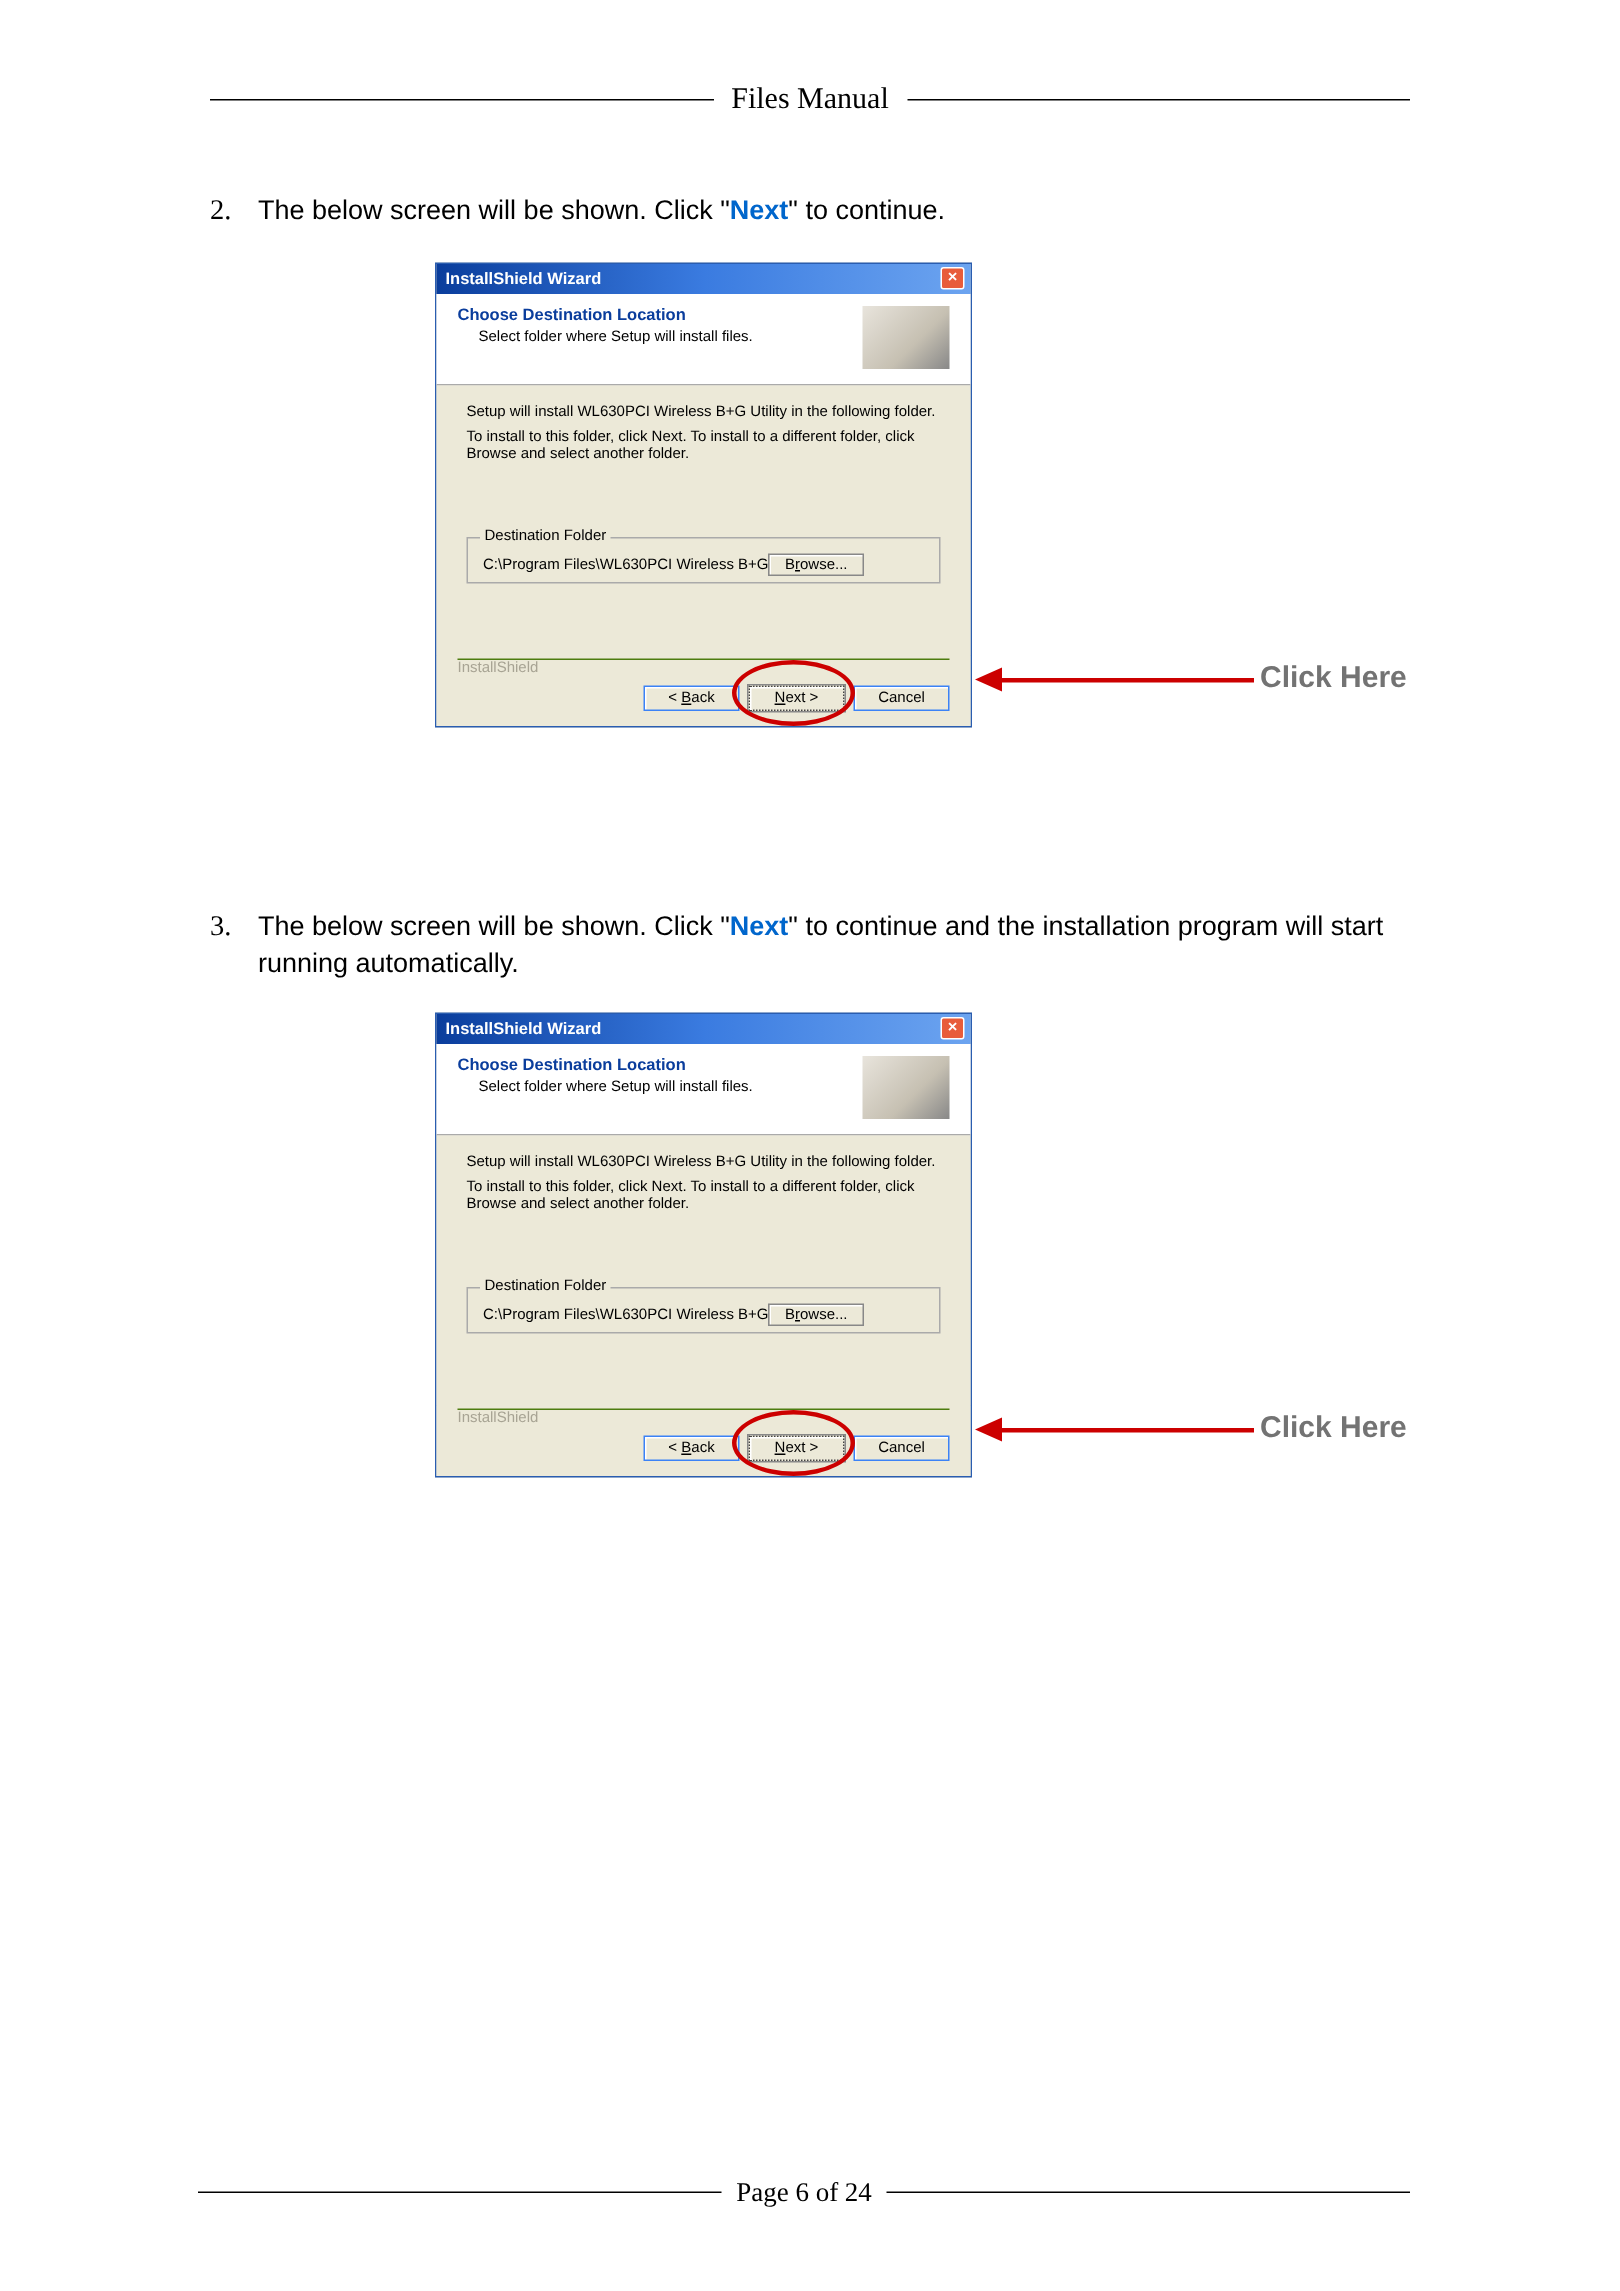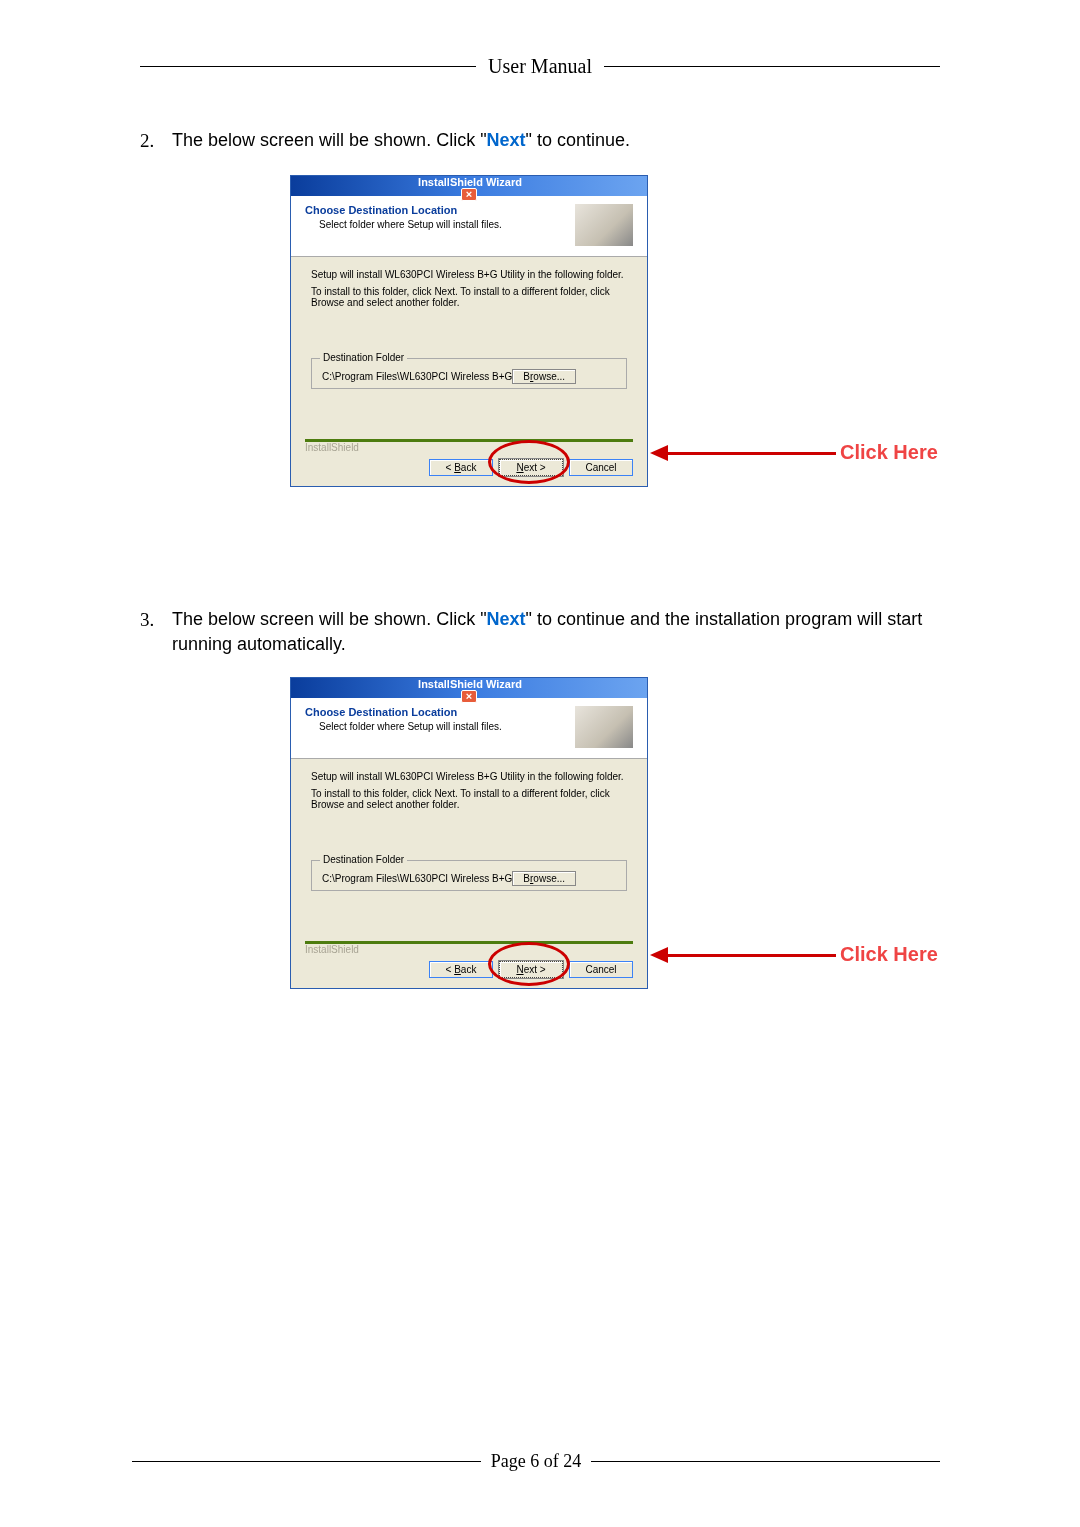--- a/index.html
+++ b/index.html
@@ -64,21 +64,20 @@
   }
   .titlebar {
     background: linear-gradient(to right, #0a3d9c, #3a7be0, #6ca4f0);
     color: #fff;
     font-size: 11px;
     font-weight: bold;
     height: 20px;
     display: flex;
     align-items: center;
     padding: 0 4px;
-    flex-direction: column;
   }
   .titlebar-text { flex: 1; padding-left: 2px; }
   .close-btn {
     width: 16px;
     height: 15px;
     background: #e85c3a;
     border: 1px solid #fff;
     border-radius: 2px;
     display: flex;
     align-items: center;
@@ -148,21 +147,21 @@
     padding: 1px 10px;
     box-shadow: 1px 1px 0 #fff inset;
   }
   .footer-panel {
     padding: 2px 14px 10px 14px;
     background: #ece9d8;
   }
   .installshield-lbl {
     font-size: 10px;
     color: #a8a494;
-    border-top: 3px solid #4d7c0f;
+    border-top: 1px solid #4d7c0f;
     padding-top: 0;
   }
   .btn-row {
     display: flex;
     justify-content: flex-end;
     gap: 6px;
     margin-top: 6px;
   }
   .wiz-btn {
     font-size: 10px;
@@ -194,21 +193,21 @@
   .arrow-head {
     position: absolute;
     width: 0;
     height: 0;
     border-top: 8px solid transparent;
     border-bottom: 8px solid transparent;
     border-right: 18px solid #cc0000;
   }
   .click-here {
     position: absolute;
-    color: #ef4444;
+    color: #737373;
     font-weight: bold;
     font-size: 20px;
     white-space: nowrap;
   }
   .footer-bar {
     position: absolute;
     bottom: 55px;
     left: 132px;
     right: 140px;
     display: flex;
@@ -220,21 +219,21 @@
     font-size: 18px;
   }
   .underline { text-decoration: underline; }
 </style>
 </head>
 <body>
 
 <div class="page">
   <div class="header-bar">
     <div class="hr-line"></div>
-    <div class="header-title">User Manual</div>
+    <div class="header-title">Files Manual</div>
     <div class="hr-line"></div>
   </div>
 
   <div class="step-block">
     <div class="step-text">
       <span class="step-num">2.</span>
       <span class="step-body">
         <span>The below screen will be shown. Click "</span><span class="highlight">Next</span><span>" to continue.</span>
       </span>
     </div>

